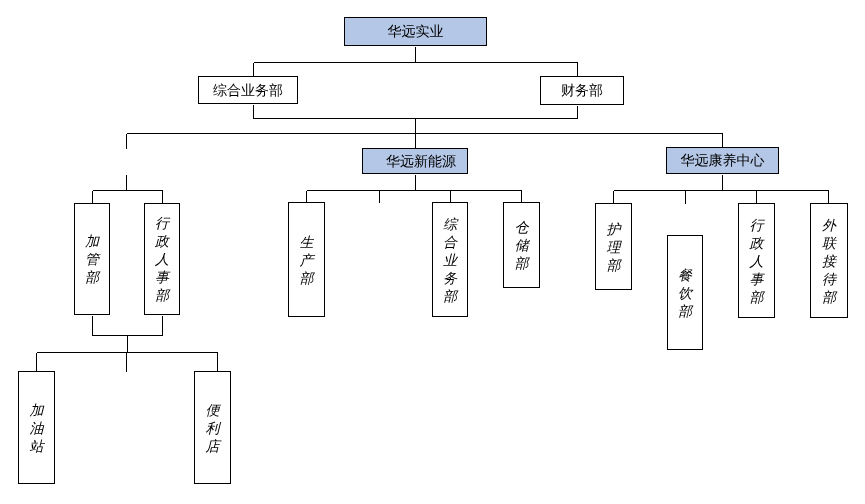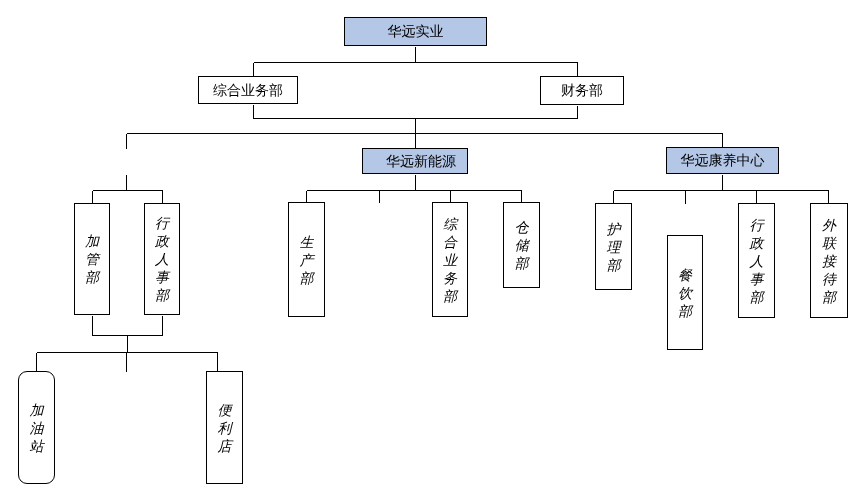--- a/index.html
+++ b/index.html
@@ -115,24 +115,24 @@
     <span class="label">华远康养中心</span>
   </div>
 
   <div class="node vert" style="left:74px; top:203px; width:36px; height:112px;">
     <span class="label">加管部</span>
   </div>
   <div class="node vert" style="left:144px; top:203px; width:36px; height:112px;">
     <span class="label">行政人事部</span>
   </div>
 
-  <div class="node vert" style="left:18px; top:371px; width:37px; height:113px;border-radius:9px;">
+  <div class="node vert" style="left:18px; top:371px; width:37px; height:113px;">
     <span class="label">加油站</span>
   </div>
-  <div class="node vert" style="left:206px; top:371px; width:37px; height:113px;">
+  <div class="node vert" style="left:194px; top:371px; width:37px; height:113px;">
     <span class="label">便利店</span>
   </div>
 
   <div class="node vert" style="left:288px; top:202px; width:37px; height:115px;">
     <span class="label">生产部</span>
   </div>
   <div class="node vert" style="left:432px; top:202px; width:36px; height:115px;">
     <span class="label">综合业务部</span>
   </div>
   <div class="node vert" style="left:503px; top:202px; width:37px; height:86px;">

